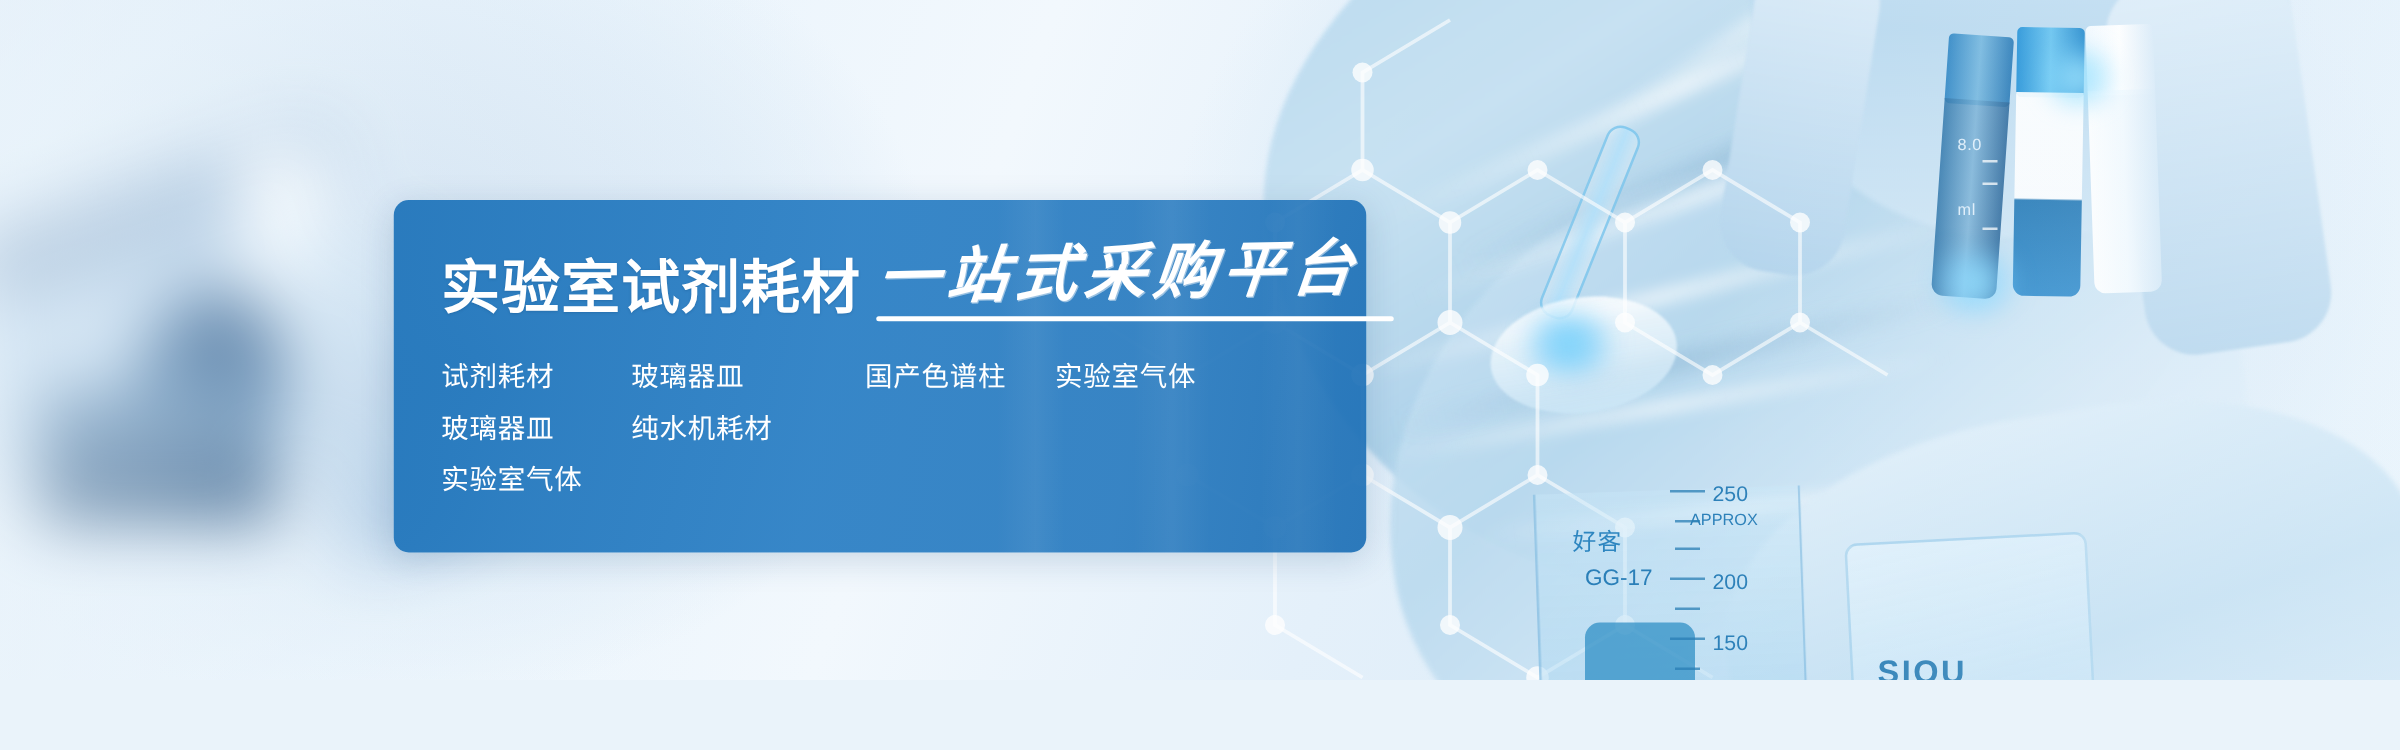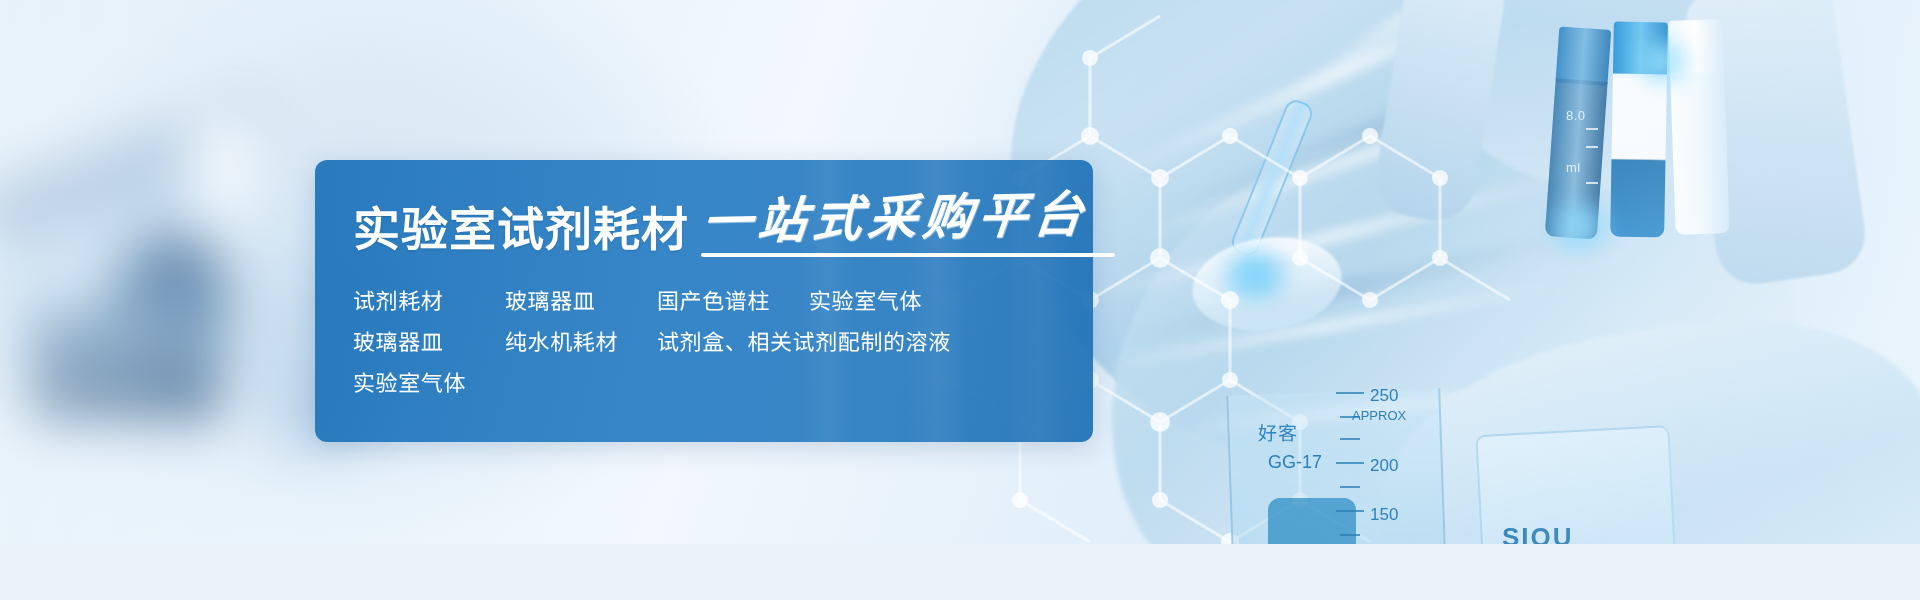--- a/index.html
+++ b/index.html
@@ -180,21 +180,21 @@
   }
 
   .cats{position:absolute;left:38px;top:118px;width:700px;}
   .cat-row{display:flex;align-items:center;height:41px;}
   .cat{
     color:#ffffff;font-size:22px;letter-spacing:.6px;
     font-family:"Liberation Sans","DejaVu Sans",sans-serif;
   }
   .c-a{width:152px;}
   .c-b{width:152px;}
-  .c-c{width:152px;}
+  .c-c{width:152px;margin-left:35px;}
   .c-d{width:160px;}
   .cat-wide{width:auto;}
 </style>
 </head>
 <body>
 
 <div class="banner">
 
   <div class="bg-base"></div>
 
@@ -336,21 +336,20 @@
     <div class="cats">
       <div class="cat-row">
         <span class="cat c-a">试剂耗材</span>
         <span class="cat c-b">玻璃器皿</span>
         <span class="cat c-c">国产色谱柱</span>
         <span class="cat c-d">实验室气体</span>
       </div>
       <div class="cat-row">
         <span class="cat c-a">玻璃器皿</span>
         <span class="cat c-b">纯水机耗材</span>
-        <span class="cat cat-wide">试剂盒、相关试剂配制的溶液</span>
       </div>
       <div class="cat-row">
         <span class="cat c-a">实验室气体</span>
       </div>
     </div>
   </div>
 
 </div>
 
 </body></html>

